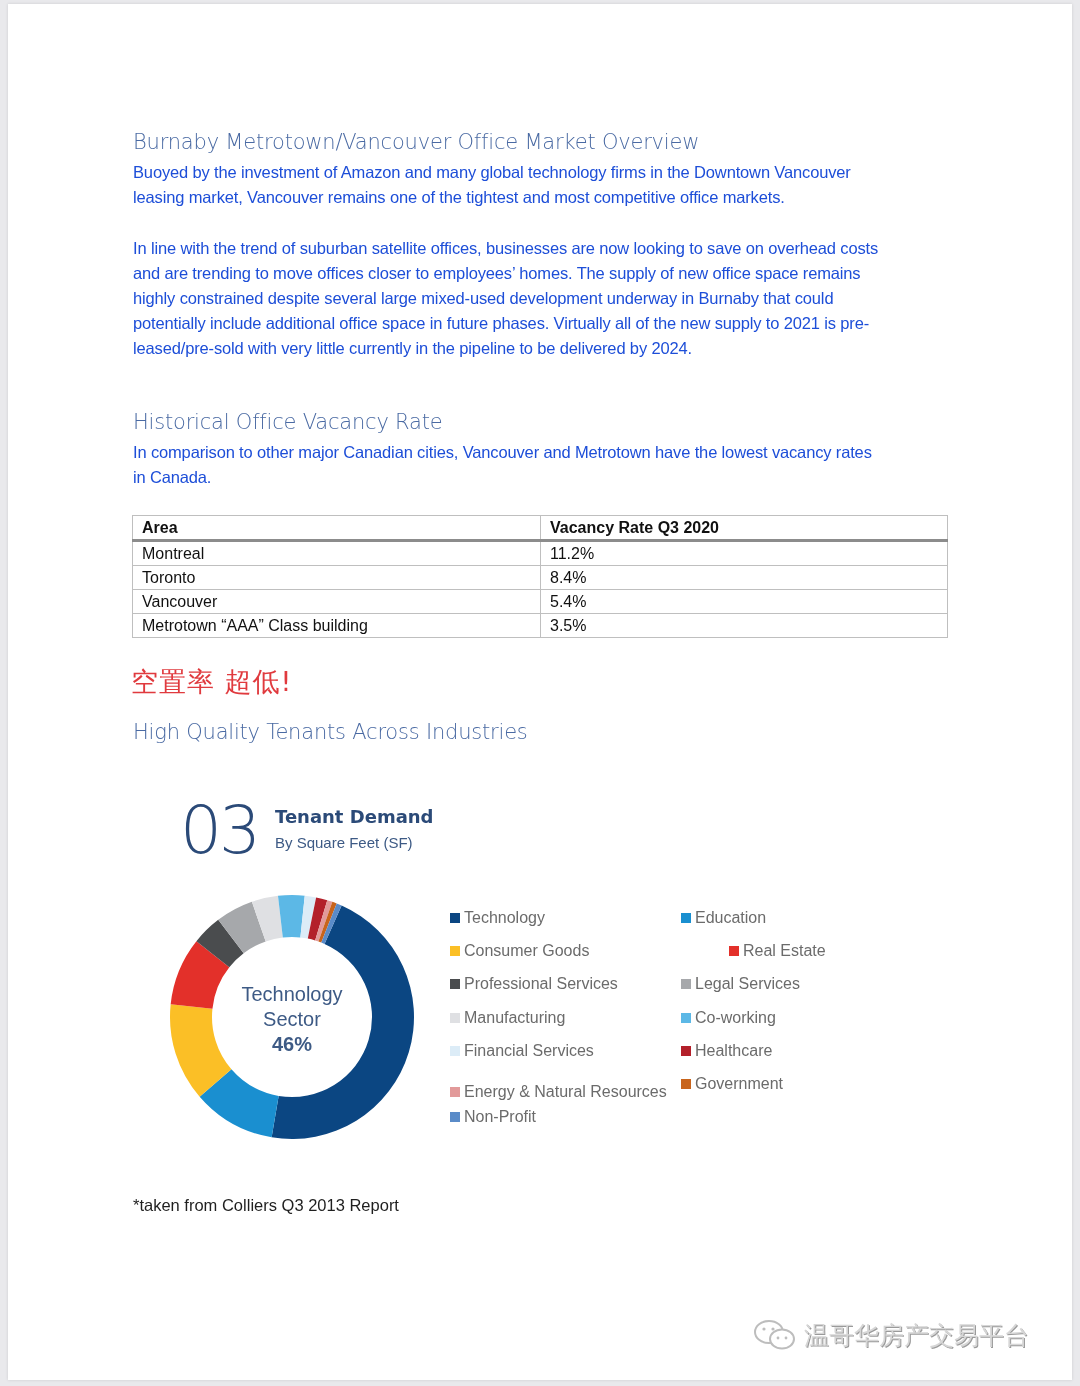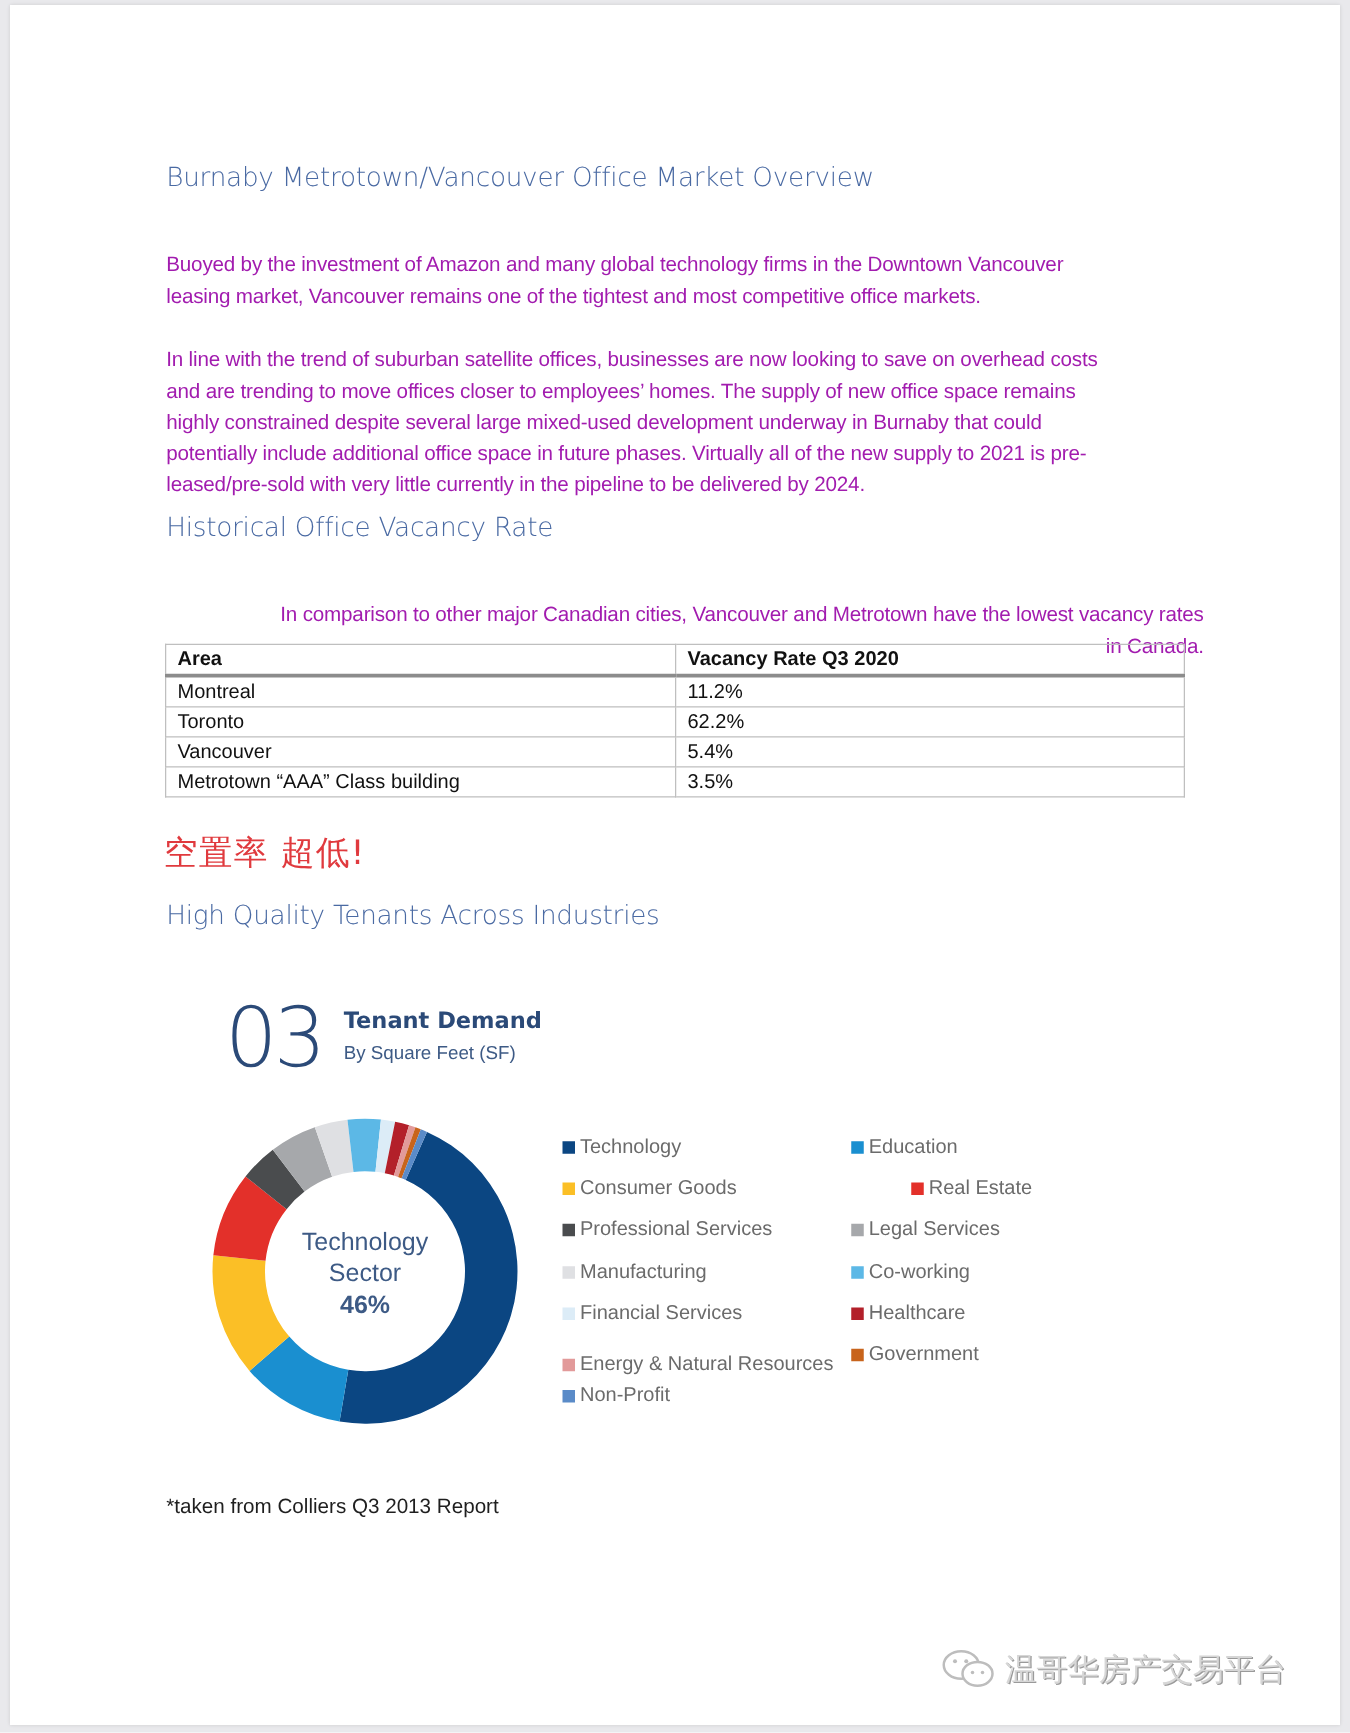--- a/index.html
+++ b/index.html
@@ -16,21 +16,21 @@
     box-shadow: 0 0 3px rgba(0,0,0,0.12);
   }
   .heading {
     position: absolute; left: 133px;
     font-family: "DejaVu Sans", sans-serif; font-weight: 300;
     font-size: 21px; color: #4a6aa3; white-space: nowrap; letter-spacing: -0.2px;
   }
   .para {
     position: absolute; left: 133px; width: 830px;
     font-family: "Liberation Sans", sans-serif; font-size: 16.5px;
-    line-height: 25px; color: #a21caf; letter-spacing: -0.15px; margin-top: 40px;
+    line-height: 25px; color: #1d4ed8; letter-spacing: -0.15px;
   }
   table.vac {
     position: absolute; left: 132px; top: 515px; width: 816px;
     border-collapse: collapse; font-family: "Liberation Sans", sans-serif;
     font-size: 16px; color: #111;
   }
   table.vac td {
     border: 1px solid #bfbfbf; height: 23px; padding: 0 9px; line-height: 22px;
   }
   table.vac tr.hdr td { border-bottom: 3px solid #8c8c8c; font-weight: bold; }
@@ -89,38 +89,38 @@
 </div>
 <div class="para" style="top:236px;">
   <div>In line with the trend of suburban satellite offices, businesses are now looking to save on overhead costs</div>
   <div>and are trending to move offices closer to employees’ homes.  The supply of new office space remains</div>
   <div>highly constrained despite several large mixed-used development underway in Burnaby that could</div>
   <div>potentially include additional office space in future phases.  Virtually all of the new supply to 2021 is pre-</div>
   <div>leased/pre-sold with very little currently in the pipeline to be delivered by 2024.</div>
 </div>
 
 <div class="heading" style="top:410px;">Historical Office Vacancy Rate</div>
-<div class="para" style="top:440px;text-align:right;">
+<div class="para" style="top:440px;">
   <div>In comparison to other major Canadian cities, Vancouver and Metrotown have the lowest vacancy rates</div>
   <div>in Canada.</div>
 </div>
 
 <table class="vac">
   <tbody>
       <tr class="hdr">
     <td>Area</td>
     <td>Vacancy Rate Q3 2020</td>
   </tr>
   <tr>
     <td class="area">Montreal</td>
     <td>11.2%</td>
   </tr>
   <tr>
     <td class="area">Toronto</td>
-    <td>62.2%</td>
+    <td>8.4%</td>
   </tr>
   <tr>
     <td class="area">Vancouver</td>
     <td>5.4%</td>
   </tr>
   <tr>
     <td class="area">Metrotown “AAA” Class building</td>
     <td>3.5%</td>
   </tr>
 </tbody>

